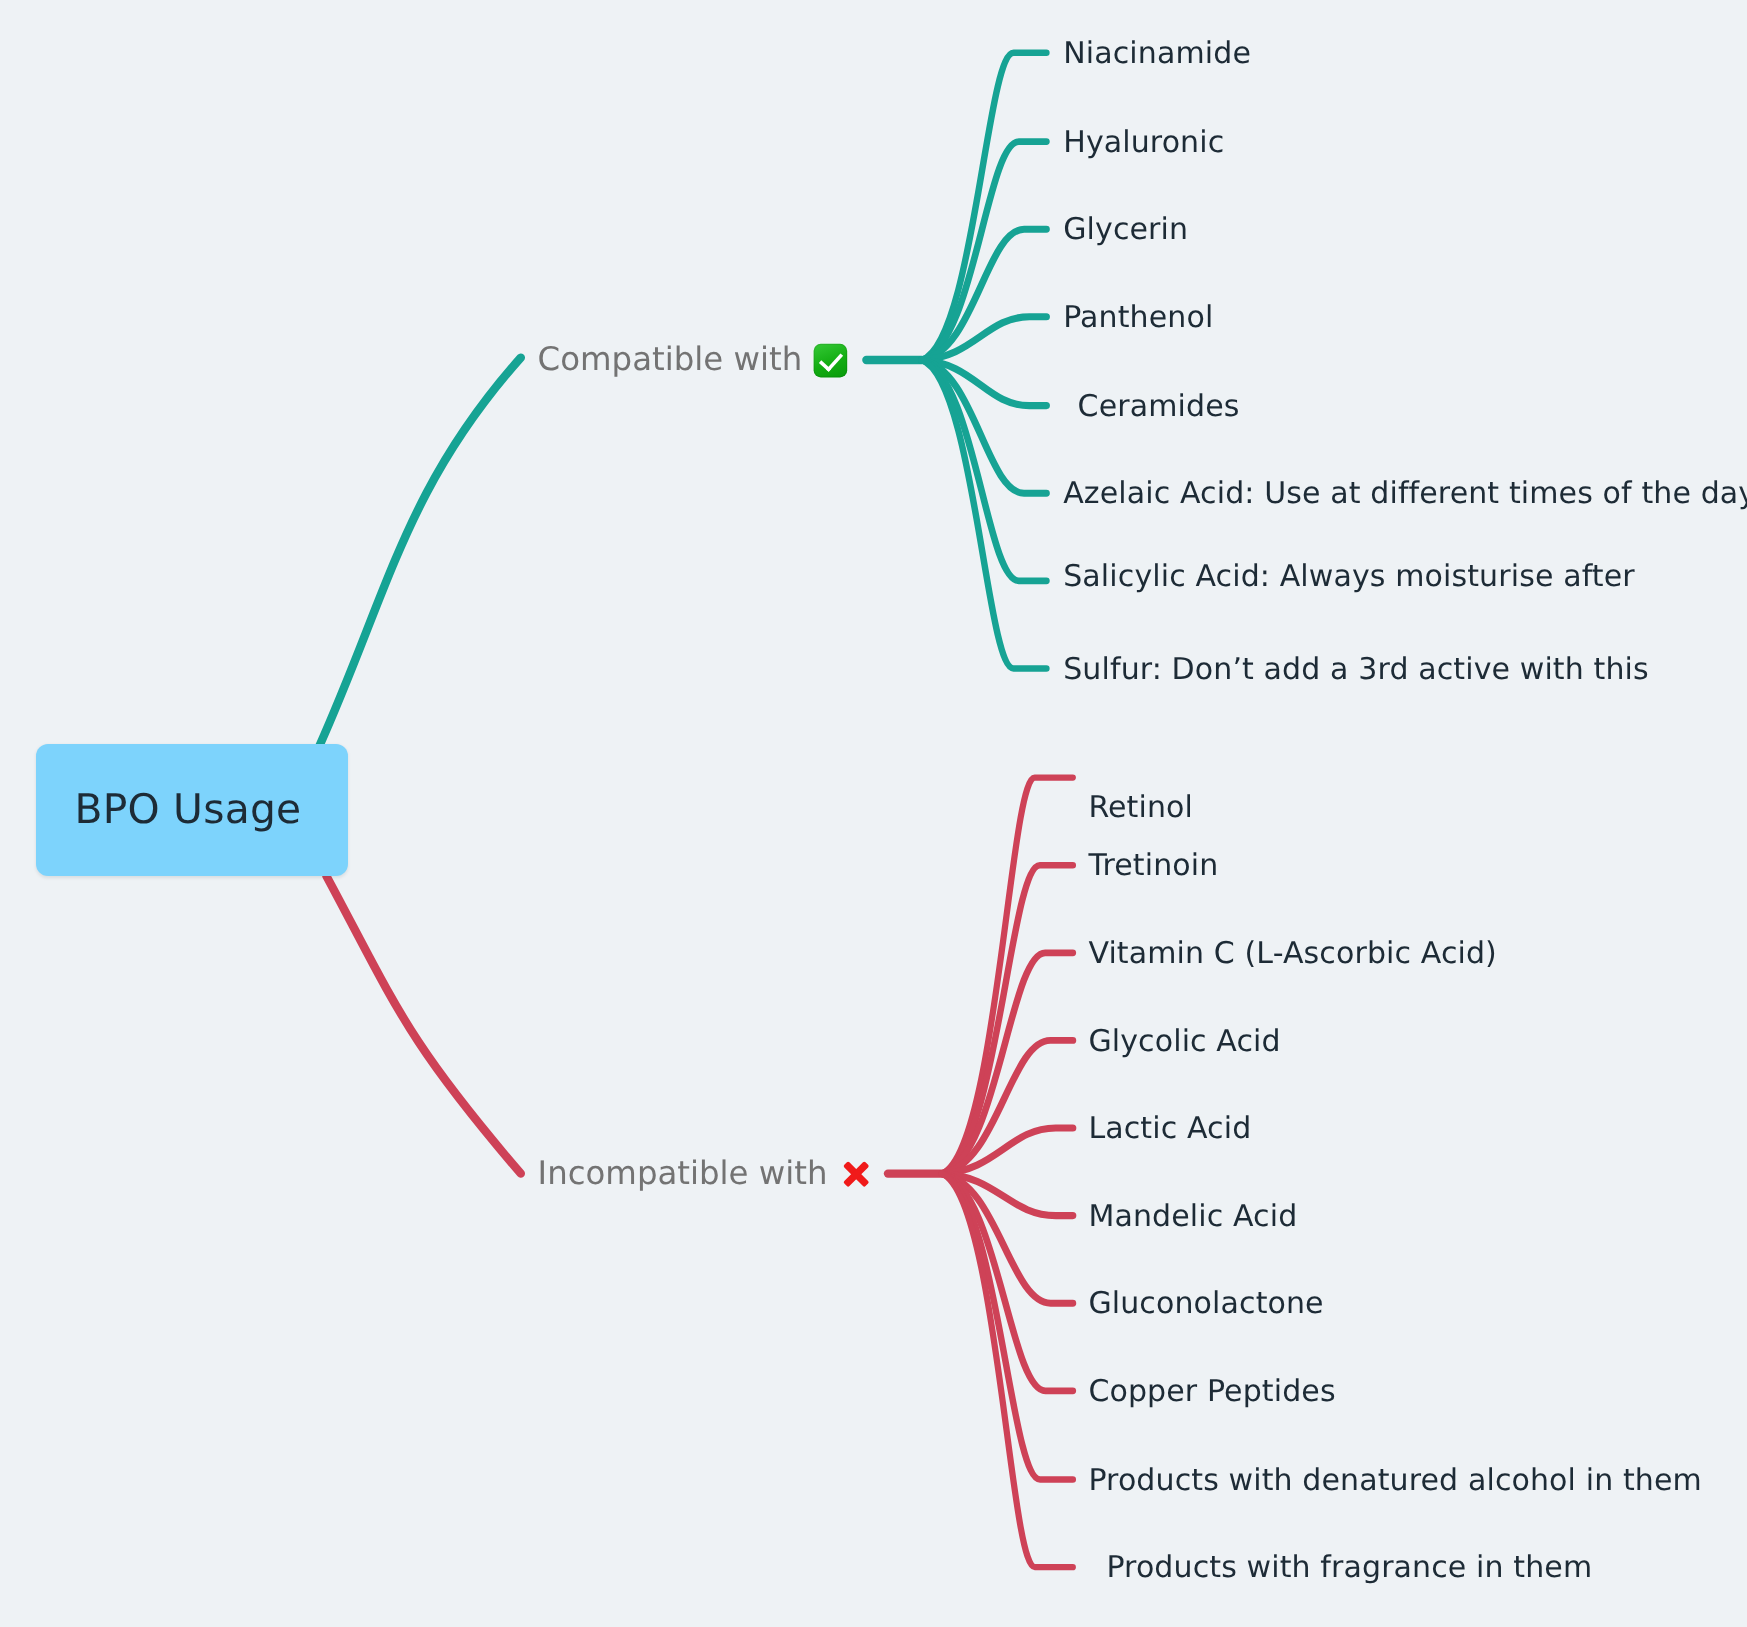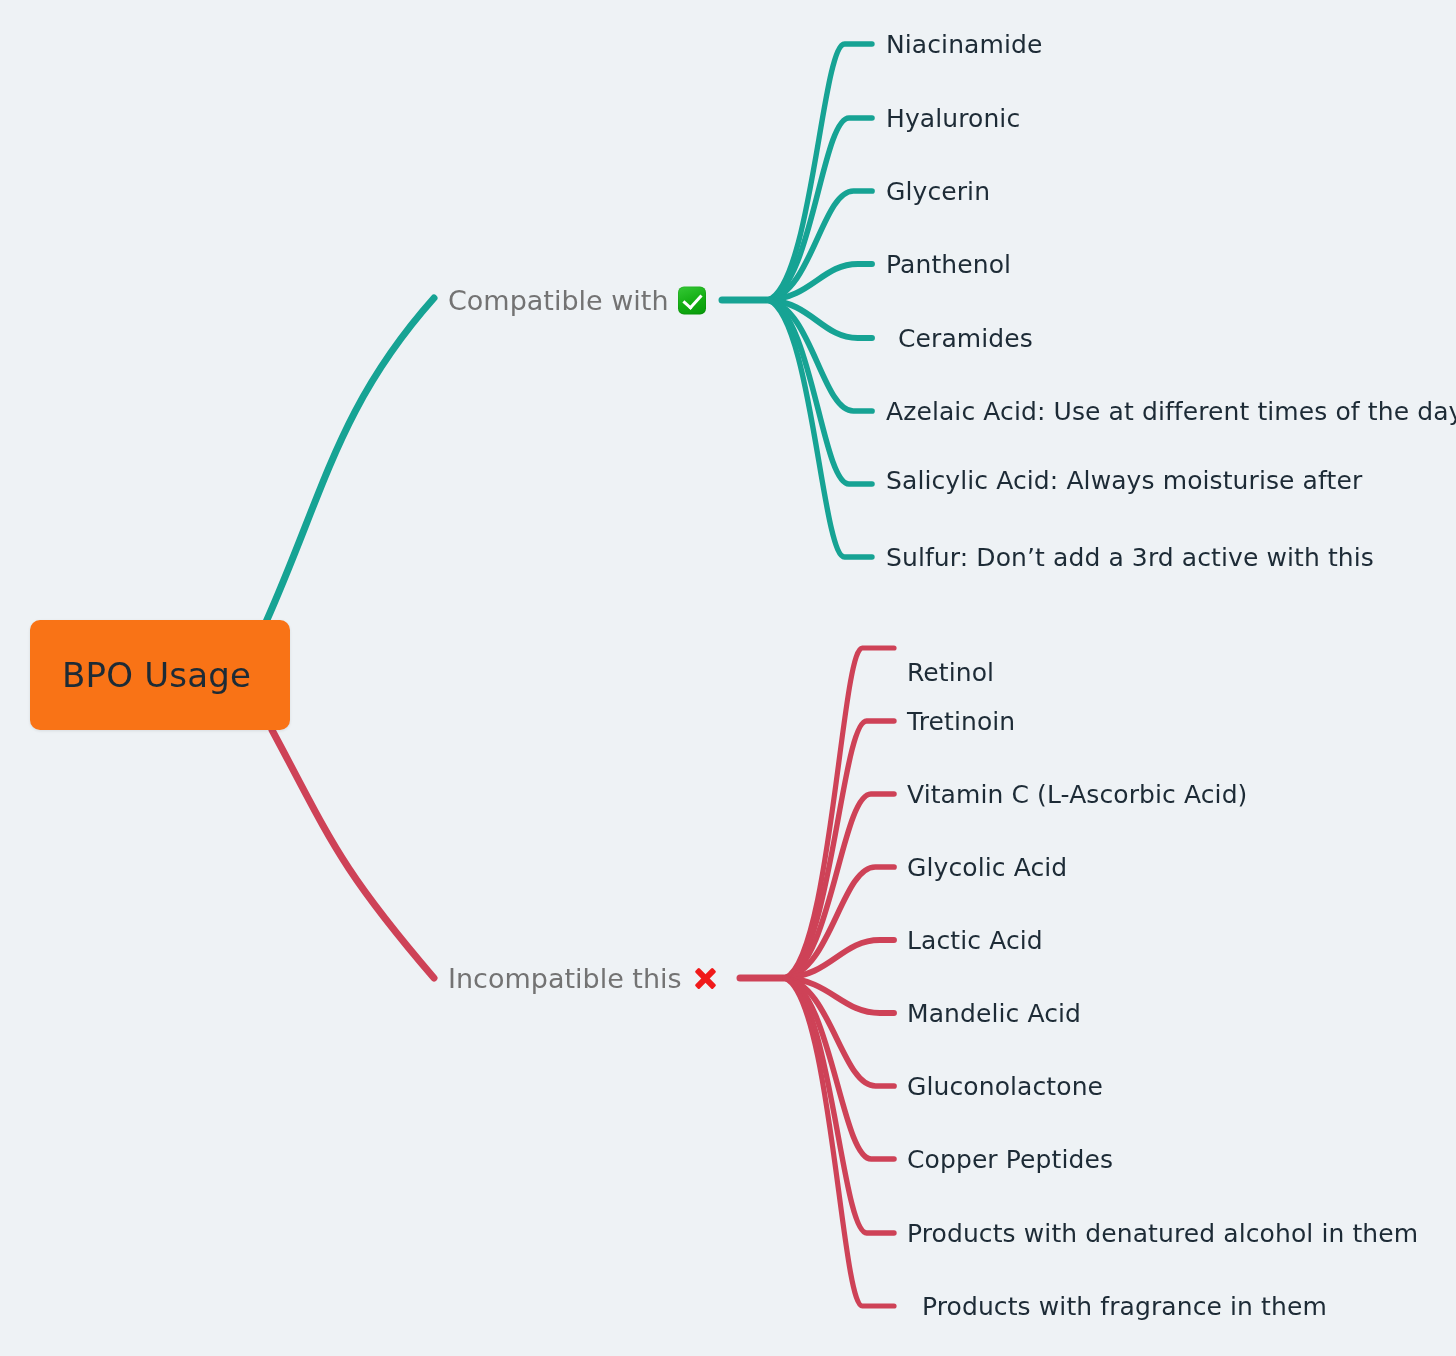--- a/index.html
+++ b/index.html
@@ -21,21 +21,21 @@
     width: 1456px;
     height: 1356px;
     pointer-events: none;
   }
   .node-root {
     position: absolute;
     left: 30px;
     top: 620px;
     width: 260px;
     height: 110px;
-    background: #f97316;
+    background: #7dd3fc;
     border-radius: 10px;
     box-shadow: 0 1px 3px rgba(20,35,50,0.10);
     display: flex;
     align-items: center;
     justify-content: flex-start;
     box-sizing: border-box;
     padding-left: 32px;
   }
   .node-root-label {
     font-size: 34px;
@@ -136,21 +136,21 @@
   </div>
 
   <div class="branch-label" id="branch-label-compatible" style="left: 448px; top: 300px;">
     <span>Compatible with</span>
     <span class="emoji">
       <span class="emoji-check"></span>
     </span>
   </div>
 
   <div class="branch-label" id="branch-label-incompatible" style="left: 448px; top: 978px;">
-    <span>Incompatible this</span>
+    <span>Incompatible with</span>
     <span class="emoji">
       <span class="emoji-cross"></span>
     </span>
   </div>
 
   <div id="leaf-layer">
       <div class="leaf-label" style="left: 886px; top: 44px;">Niacinamide</div>
       <div class="leaf-label" style="left: 886px; top: 118px;">Hyaluronic</div>
       <div class="leaf-label" style="left: 886px; top: 191px;">Glycerin</div>
       <div class="leaf-label" style="left: 886px; top: 264px;">Panthenol</div>

